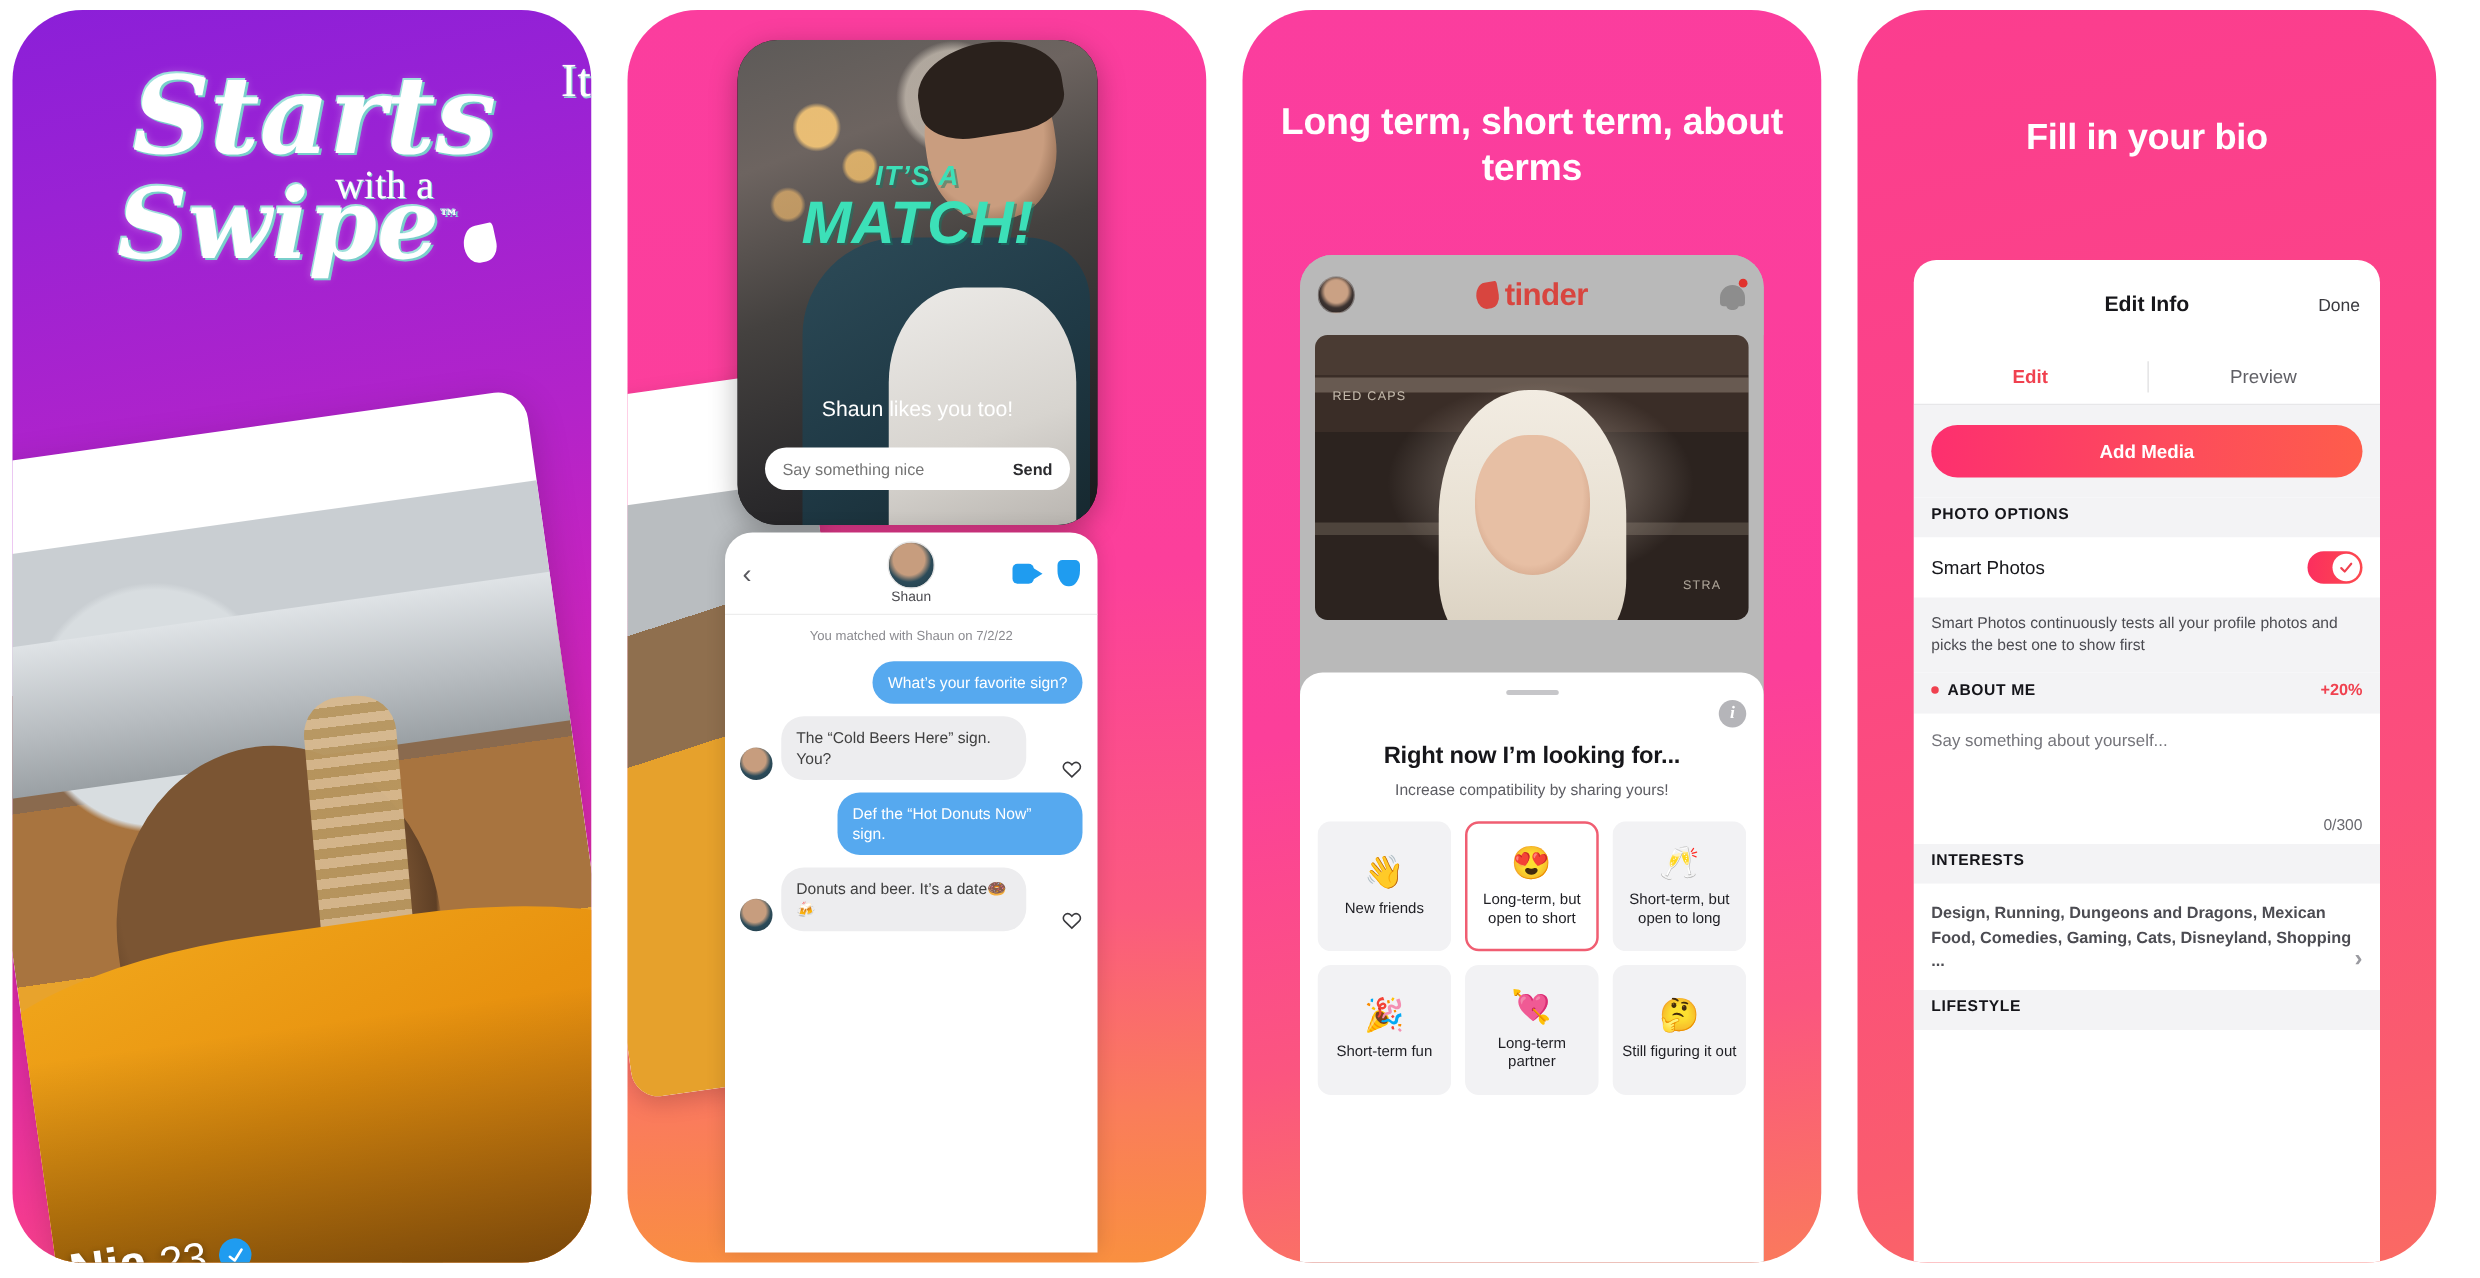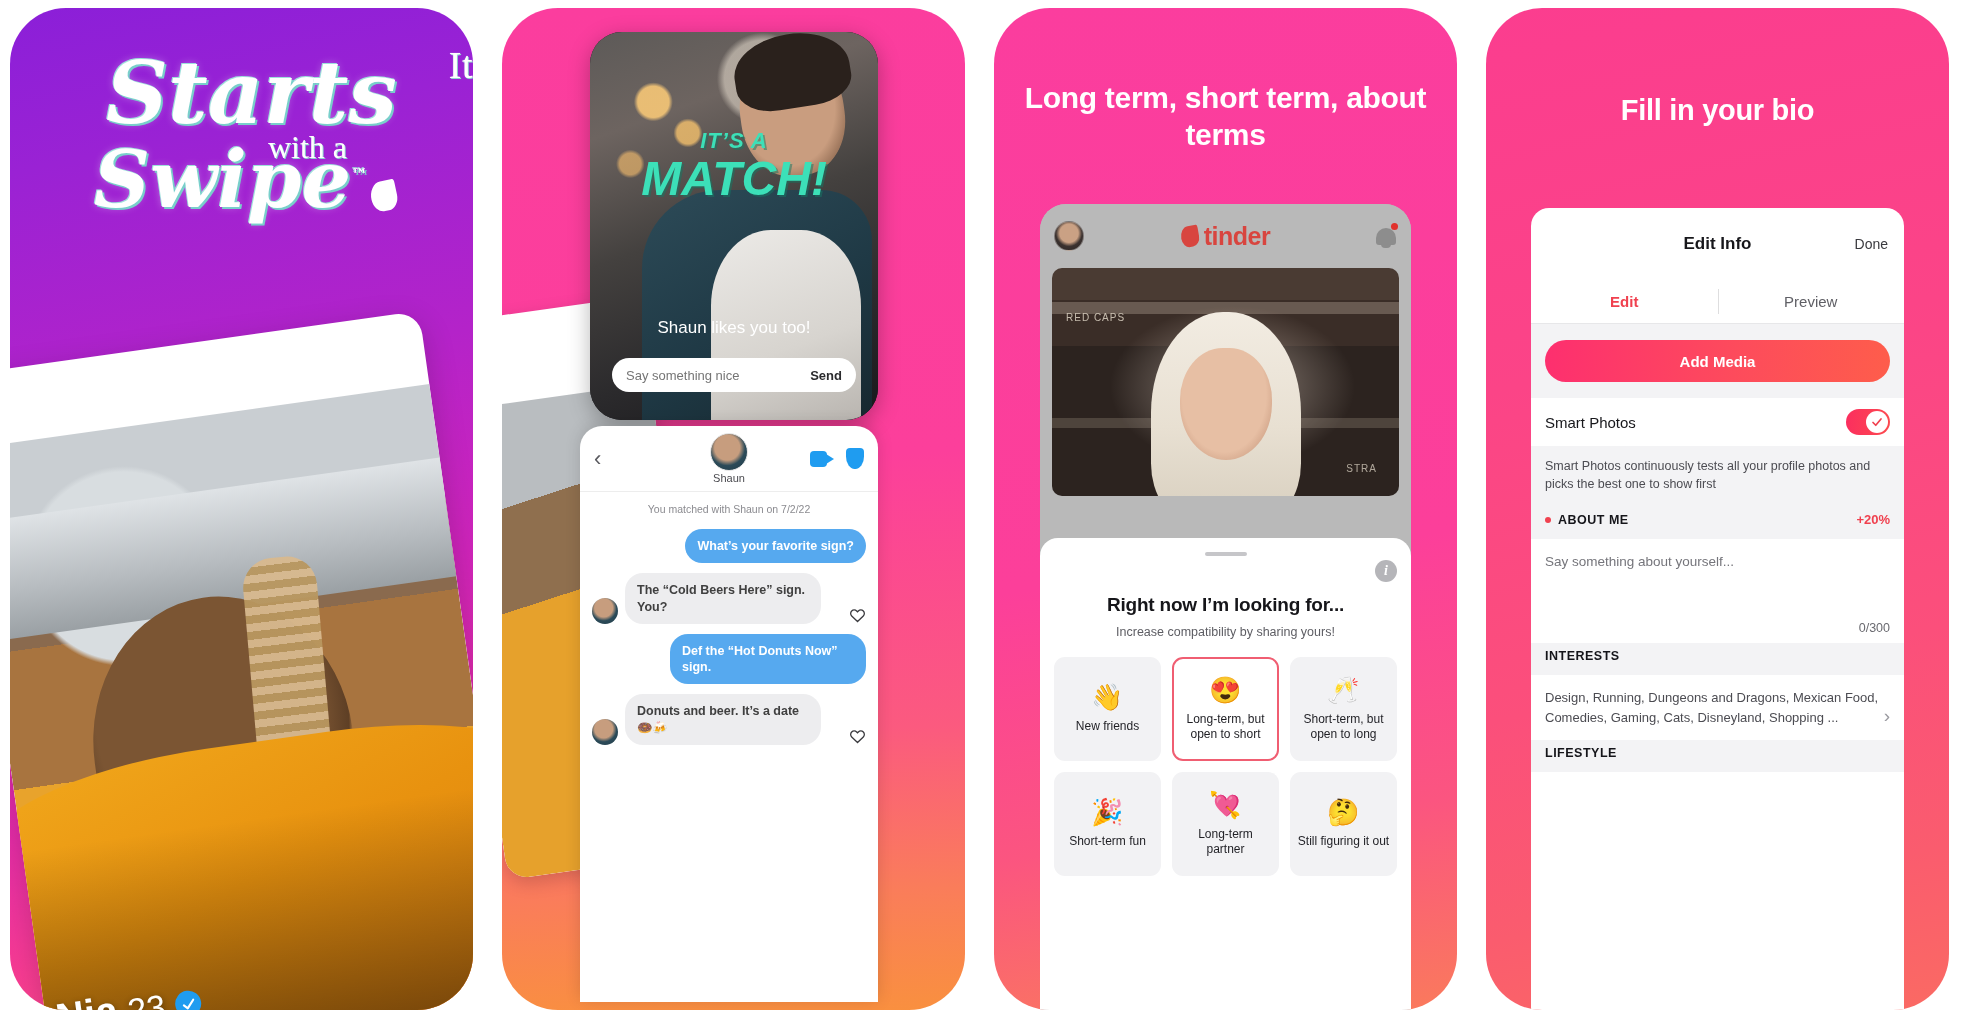--- a/index.html
+++ b/index.html
@@ -202,21 +202,21 @@
   .chat-actions { margin-left:auto; display:flex; align-items:center; gap:12px; z-index:2; }
   .icon-video { width:24px; height:16px; position:relative; }
   .icon-video .body { position:absolute; left:0; top:0; width:17px; height:16px; background:#1f9cf0; border-radius:4px; }
   .icon-video .tri { position:absolute; right:0; top:3px; width:0; height:0;
     border-top:5px solid transparent; border-bottom:5px solid transparent; border-left:8px solid #1f9cf0; }
   .icon-shield { width:18px; height:21px; background:#1f9cf0; border-radius: 4px 4px 48% 48% / 4px 4px 60% 60%; }
   .chat-meta { text-align:center; font-size:10.5px; color:#8b8b90; padding:11px 0 9px; }
   .msg-row { display:flex; align-items:flex-end; padding: 5px 12px; gap:7px; }
   .msg-row.out { justify-content:flex-end; }
   .bubble {
-    max-width: 196px; padding: 9px 12px; border-radius:18px; font-size:12.5px; line-height:1.3;font-weight:bold;
+    max-width: 196px; padding: 9px 12px; border-radius:18px; font-size:12.5px; line-height:1.3;
   }
   .bubble.out { background:#56a9ef; color:#fff; }
   .bubble.in  { background:#ededef; color:#404040; }
   .chat-avatar-sm {
     width:26px; height:26px; border-radius:50%; flex:0 0 auto;
     background: radial-gradient(circle at 45% 38%, #c79d7e 0 42%, #2c4b59 60%, #203a46 100%);
   }
   .heart-outline { margin-left:auto; width:17px; height:17px; color:#3a3a3e; flex:0 0 auto; }
   .heart-outline svg { width:17px; height:17px; }
 
@@ -347,21 +347,21 @@
   .p4-helper {
     background:#f3f3f5; padding: 11px 14px 13px;
     font-size:12.5px; color:#4c4c52; line-height:1.45;
   }
   .p4-textarea {
     background:#fff; padding: 13px 14px 8px; height:104px; position:relative;
   }
   .p4-ta-placeholder { font-size:13.5px; color:#75757b; }
   .p4-counter { position:absolute; right:14px; bottom:8px; font-size:12.5px; color:#6a6a70; }
   .p4-interests {
-    background:#fff; padding: 13px 14px; display:flex; align-items:flex-end; gap:0;
+    background:#fff; padding: 13px 14px; display:flex; align-items:flex-end; gap:0;font-weight:bold;
   }
   .p4-interests .txt { font-size:13px; color:#4c4c52; line-height:1.5; flex:1; }
   .chevron-right { color:#9a9aa0; font-size:19px; flex:0 0 auto; }
 </style>
 </head>
 <body>
 
 <div class="gallery">
 
   <div class="panel p1">
@@ -532,20 +532,25 @@
 
       <div class="p4-tabs">
         <div class="p4-tab active">Edit</div>
         <div class="p4-tab">Preview</div>
       </div>
 
       <div class="p4-addmedia-wrap">
         <button class="p4-addmedia">Add Media</button>
       </div>
 
+      <div class="p4-grouphdr">
+        <span class="left">
+            <span>PHOTO OPTIONS</span>
+          </span>
+      </div>
       <div class="p4-row">
         <span class="p4-rowlabel">Smart Photos</span>
         <span class="toggle">
           <span class="knob">
             <svg viewBox="0 0 24 24" fill="none" stroke="#f0414f" stroke-width="3.4" stroke-linecap="round" stroke-linejoin="round">
                 <polyline points="4,13 9.5,18.5 20,6"></polyline>
               </svg>
           </span>
         </span>
       </div>

